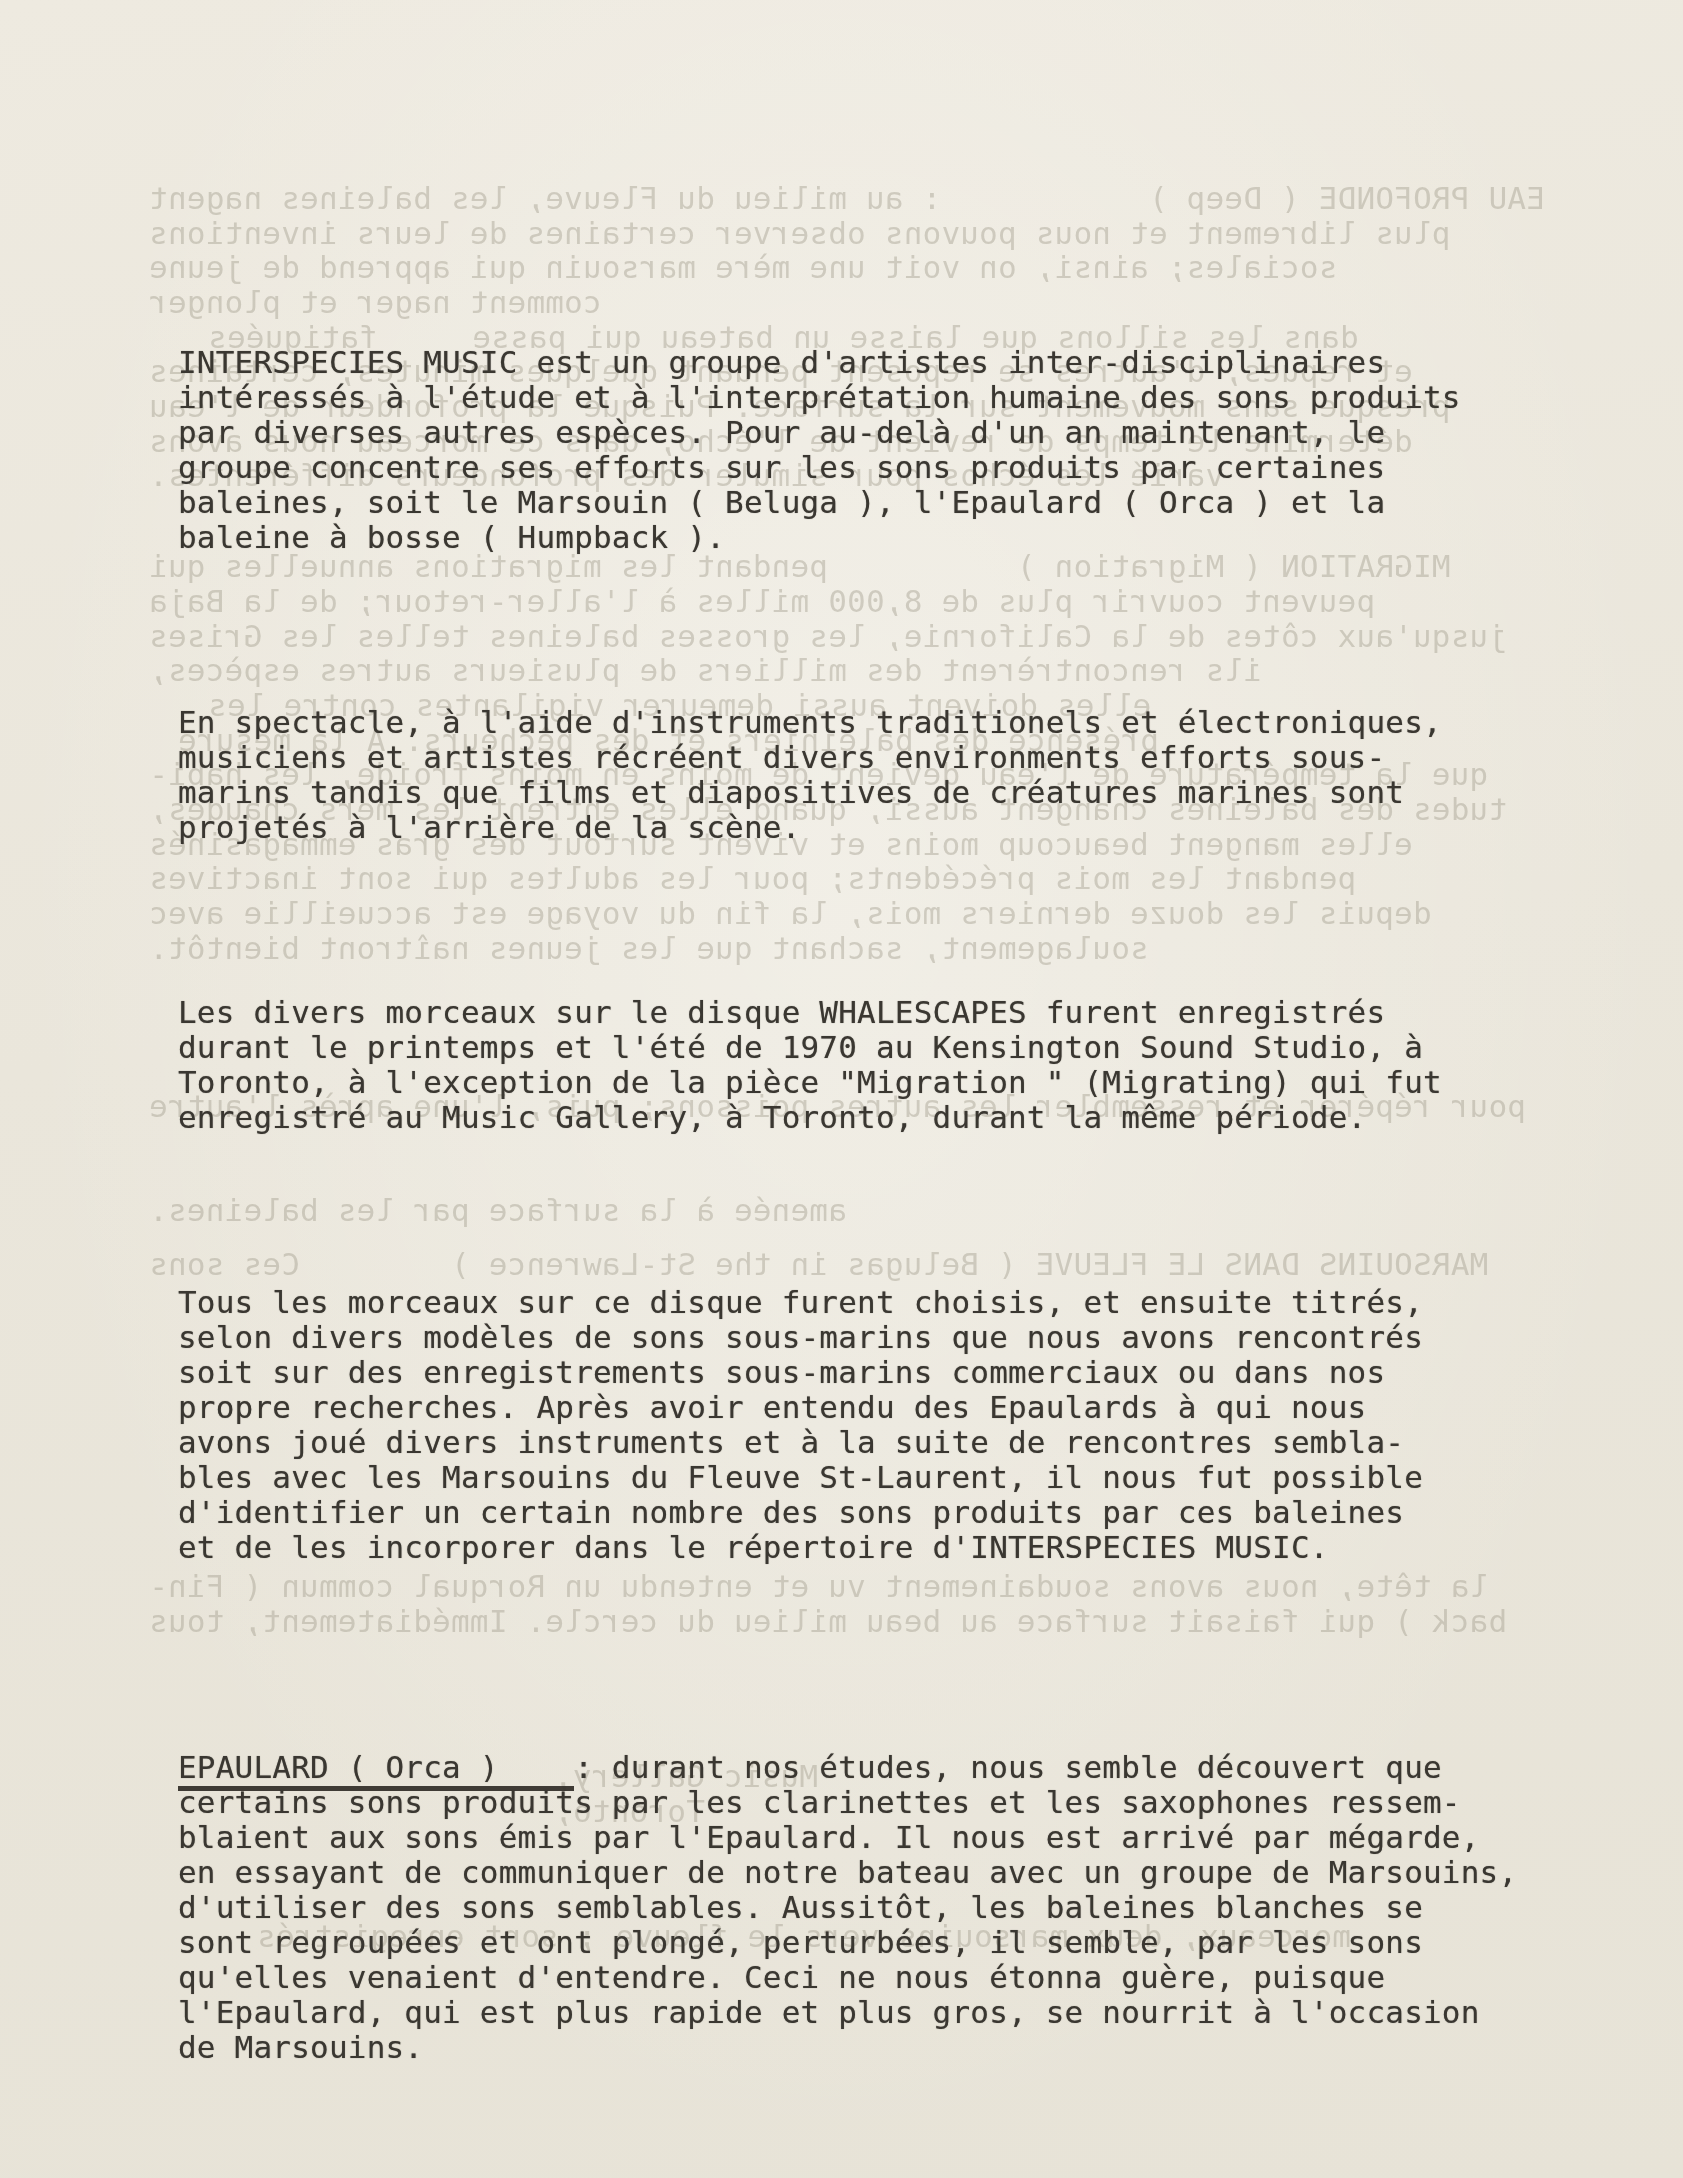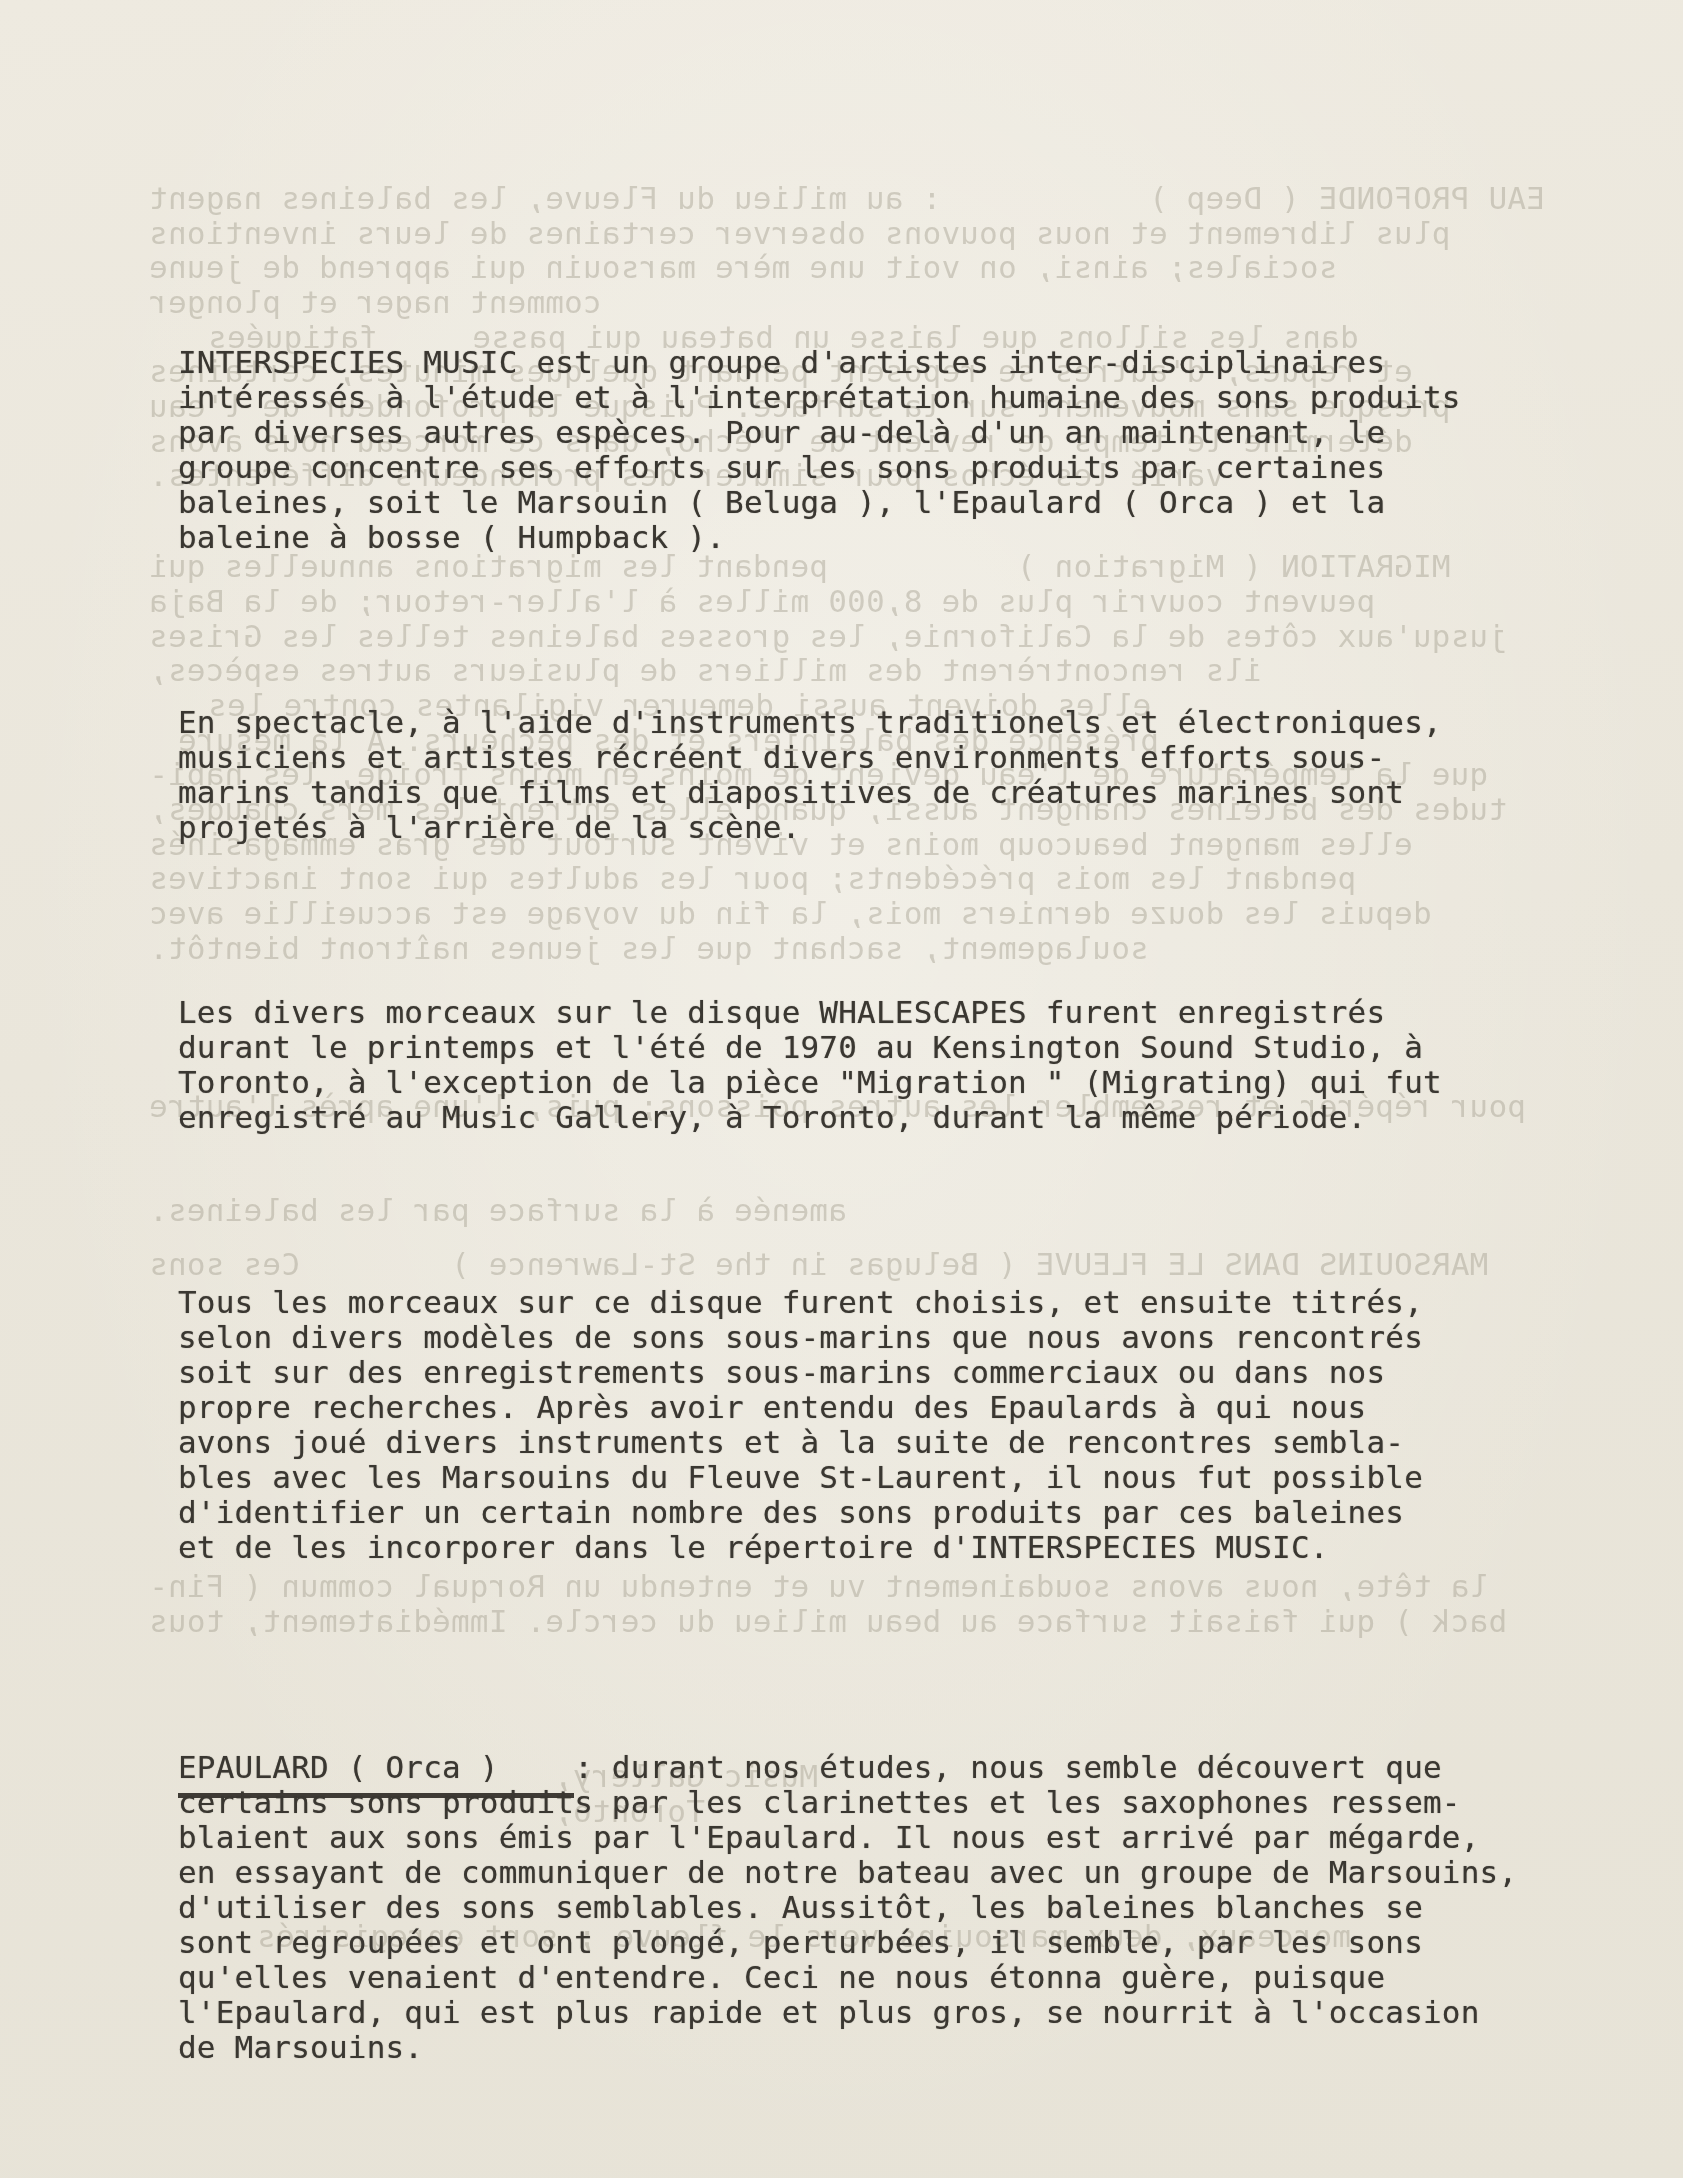--- a/index.html
+++ b/index.html
@@ -36,21 +36,21 @@
     font-size: 31px;
     line-height: 35px;
     letter-spacing: 0.2px;
     color: #3a3731;
     white-space: pre;
     text-shadow: 0 0 1px rgba(52,50,44,0.55);
   }
   .para { margin: 14px 0 31px 0; white-space: pre; }
   .heading-underline {
     border-bottom: 5px solid rgba(48,45,39,0.92);
-    padding-bottom: 8px;
+    padding-bottom: 1px;
   }
 </style>
 </head>
 <body>
 
 <div class="paper"></div>
 
 <div>
     <div class="bleed" style="top: 181px; left: 149px;">EAU PROFONDE ( Deep )           : au milieu du Fleuve, les baleines nagent</div>
     <div class="bleed" style="top: 216px; left: 149px;">plus librement et nous pouvons observer certaines de leurs inventions</div>

